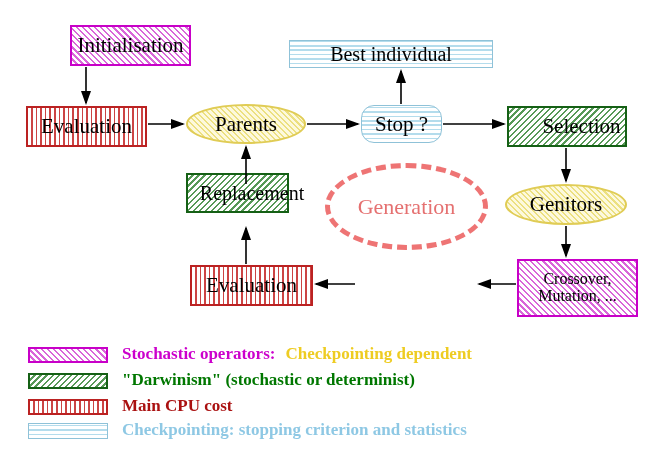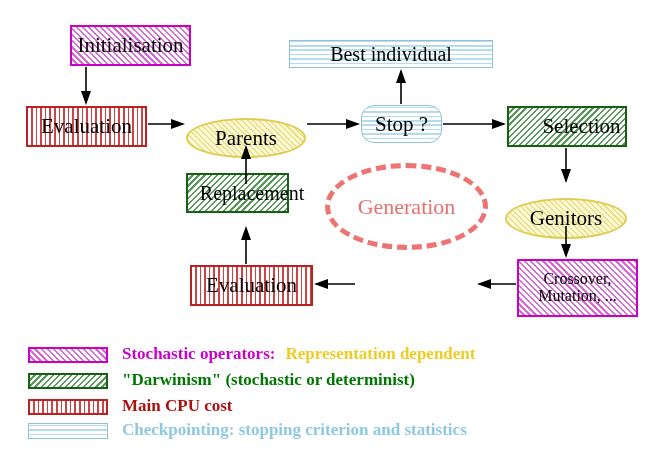--- a/index.html
+++ b/index.html
@@ -17,21 +17,21 @@
   .node {
     position: absolute;
     display: flex;
     align-items: center;
     justify-content: center;
     color: #000000;
     font-size: 21px;
     text-align: center;
     line-height: 1.05;
   }
-  .ellipse { border-radius: 50%; margin-top: 14px; }
+  .ellipse { border-radius: 50%; }
   .hatch-magenta {
     border: 2px solid #c800c8;
     background: repeating-linear-gradient(45deg, #ffffff 0px, #ffffff 2.7px, #d966d9 2.7px, #d966d9 4.3px);
   }
   .stripes-red {
     border: 2px solid #bb2222;
     background: repeating-linear-gradient(90deg, #ffffff 0px, #ffffff 3px, #cc4444 3px, #cc4444 4.6px);
   }
   .hatch-green {
     border: 2px solid #156015;
@@ -151,21 +151,21 @@
     <line x1="566" y1="148" x2="566" y2="181" stroke="#000" stroke-width="1.6" marker-end="url(#ah)"></line>
     <line x1="566" y1="226" x2="566" y2="256" stroke="#000" stroke-width="1.6" marker-end="url(#ah)"></line>
     <line x1="516" y1="284" x2="479" y2="284" stroke="#000" stroke-width="1.6" marker-end="url(#ah)"></line>
     <line x1="355" y1="284" x2="316" y2="284" stroke="#000" stroke-width="1.6" marker-end="url(#ah)"></line>
     <line x1="246" y1="264" x2="246" y2="228" stroke="#000" stroke-width="1.6" marker-end="url(#ah)"></line>
     <line x1="246" y1="184" x2="246" y2="147" stroke="#000" stroke-width="1.6" marker-end="url(#ah)"></line>
   </svg>
 
   <div class="legend-swatch hatch-magenta" style="top:347px;"></div>
   <div class="legend-text" style="top:344px;">
-    <span style="color: rgb(204, 0, 204);">Stochastic operators:</span><span class="secondary" style="color: rgb(238, 204, 34);">Representation dependent</span>
+    <span style="color: rgb(204, 0, 204);">Stochastic operators:</span><span class="secondary" style="color: rgb(238, 204, 34);">Checkpointing dependent</span>
   </div>
 
   <div class="legend-swatch hatch-green" style="top:373px;"></div>
   <div class="legend-text" style="top:370px;">
     <span style="color: rgb(0, 119, 0);">"Darwinism" (stochastic or determinist)</span>
   </div>
 
   <div class="legend-swatch stripes-red" style="top:399px;"></div>
   <div class="legend-text" style="top:396px;">
     <span style="color: rgb(170, 17, 17);">Main CPU cost</span>

